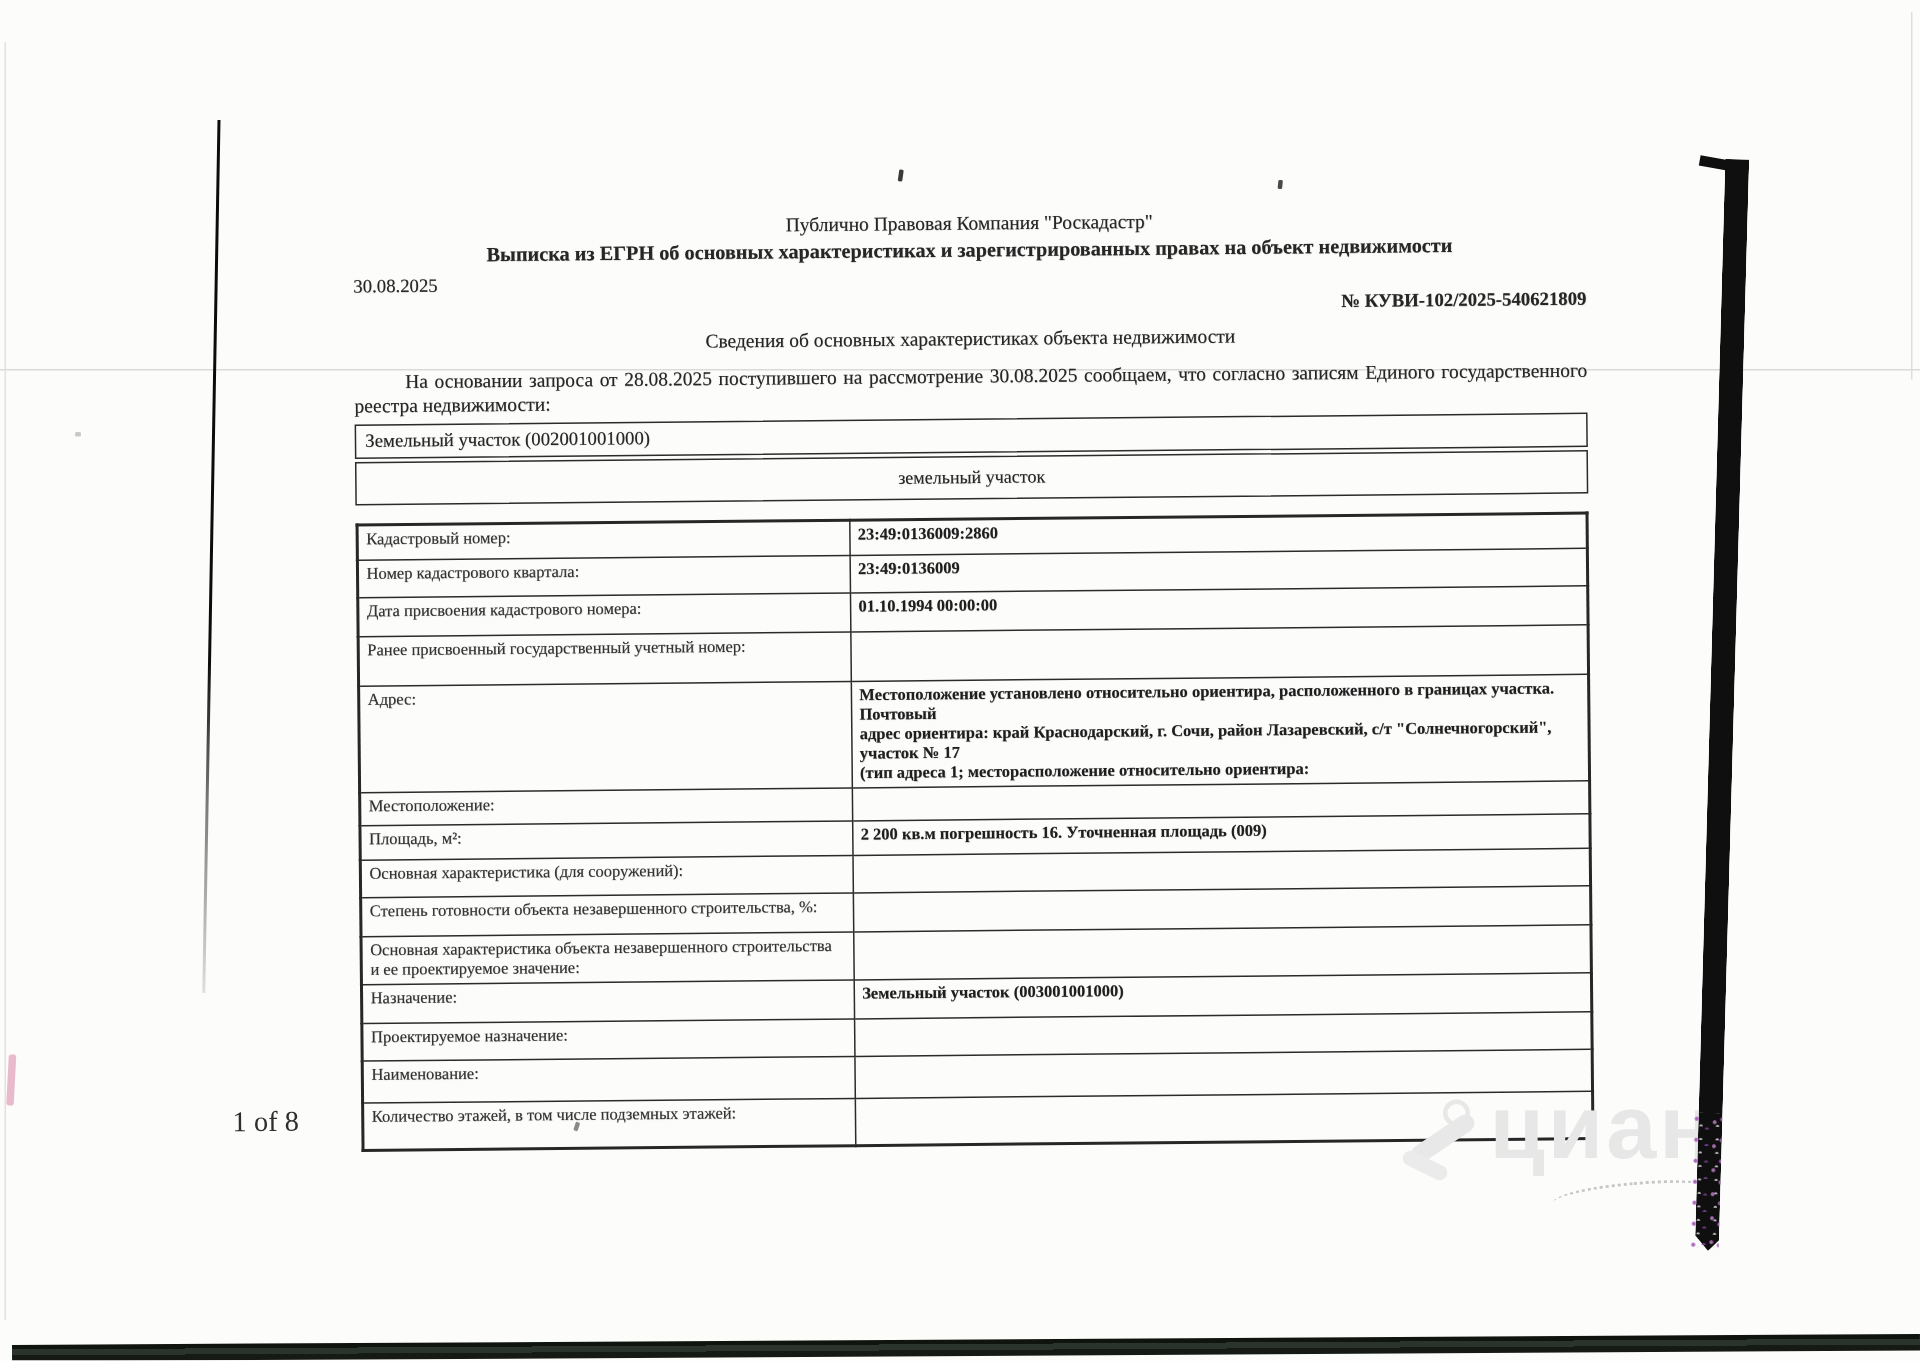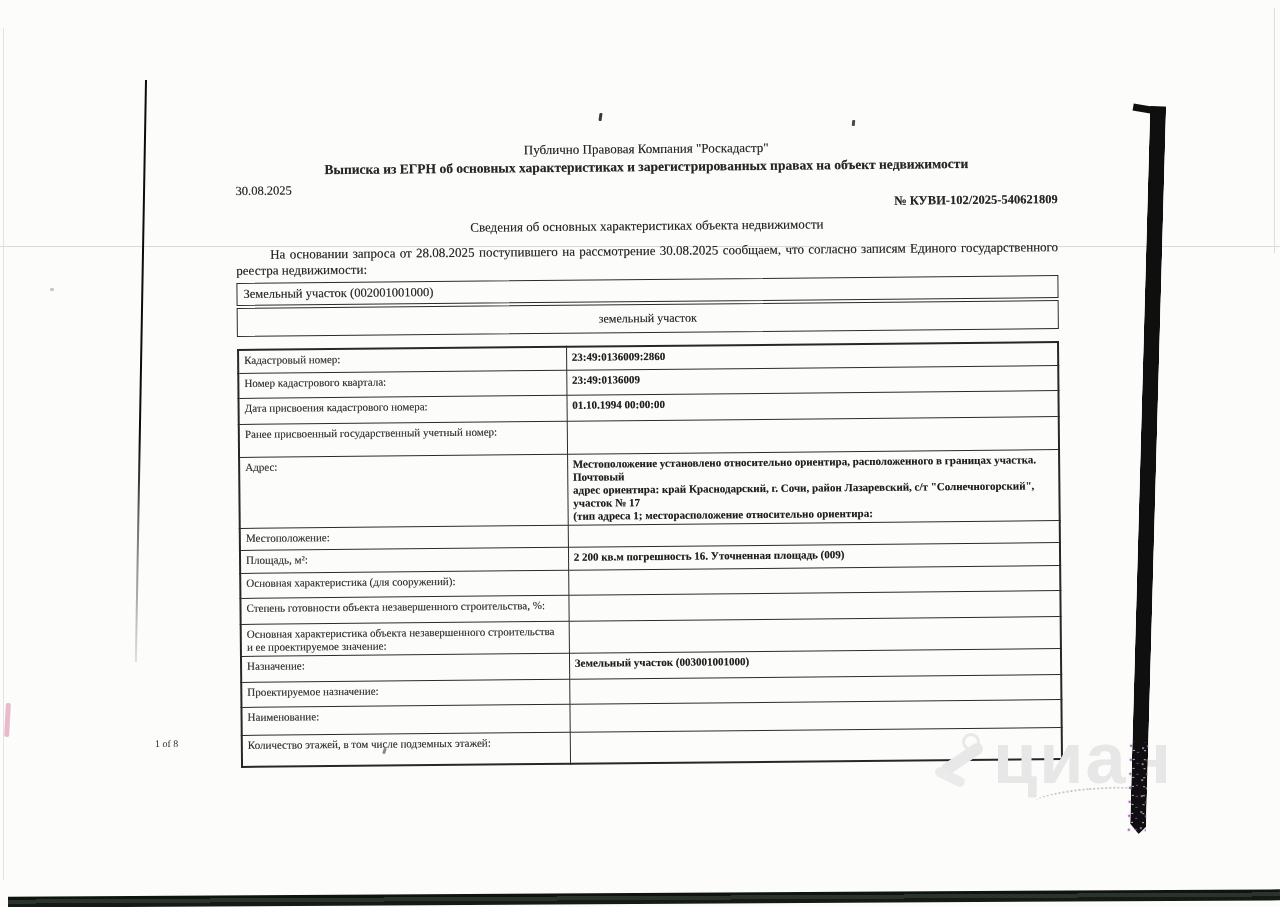--- a/index.html
+++ b/index.html
@@ -34,29 +34,29 @@
   }
   table.chars td.lbl{width:38.5%;color:#333;}
   table.chars td.val{font-weight:600;color:#1e1e1e;}
   td.cell-address{font-size:10.5px;line-height:1.16;white-space:pre-line;font-weight:600;}
   tr.r1{height:24px}tr.r2{height:25px}tr.r3{height:26px}tr.r4{height:33px}
   tr.r5{height:46px}tr.r6{height:22px}tr.r7{height:23px}tr.r8{height:25px}
   tr.r9{height:26px}tr.r10{height:31px}tr.r11{height:26px}tr.r12{height:25px}
   tr.r13{height:28px}tr.r14{height:31px}
   
   .page-num{
-    position:absolute;left:155px;top:738px;font-size:10px;color:#2e2e2e;
+    position:absolute;left:155px;top:738px;font-size:19px;color:#2e2e2e;
     transform:rotate(-0.55deg);
     font-family:"Liberation Serif","DejaVu Serif",serif;
   }
   
   .wm-text{
     position:absolute;left:993px;top:722px;
     font-family:"Liberation Sans","DejaVu Sans",sans-serif;
-    font-size:72px;line-height:1;font-weight:bold;letter-spacing:2px;
+    font-size:60px;line-height:1;font-weight:bold;letter-spacing:2px;
     color:#e7e7e7;z-index:2;
   }
   .wm-head{position:absolute;left:962px;top:733px;width:12px;height:12px;
     border:3.5px solid #e8e8e8;border-radius:50%;z-index:2;}
   .wm-body{position:absolute;left:938px;top:753px;width:48px;height:12px;
     background:#e8e8e8;border-radius:6px;transform:rotate(-34deg);z-index:2;}
   .wm-leg{position:absolute;left:934px;top:772px;width:32px;height:10px;
     background:#ebebeb;border-radius:5px;transform:rotate(26deg);z-index:2;}
   .wm-squiggle{
     position:absolute;left:1035px;top:788px;width:110px;height:16px;

